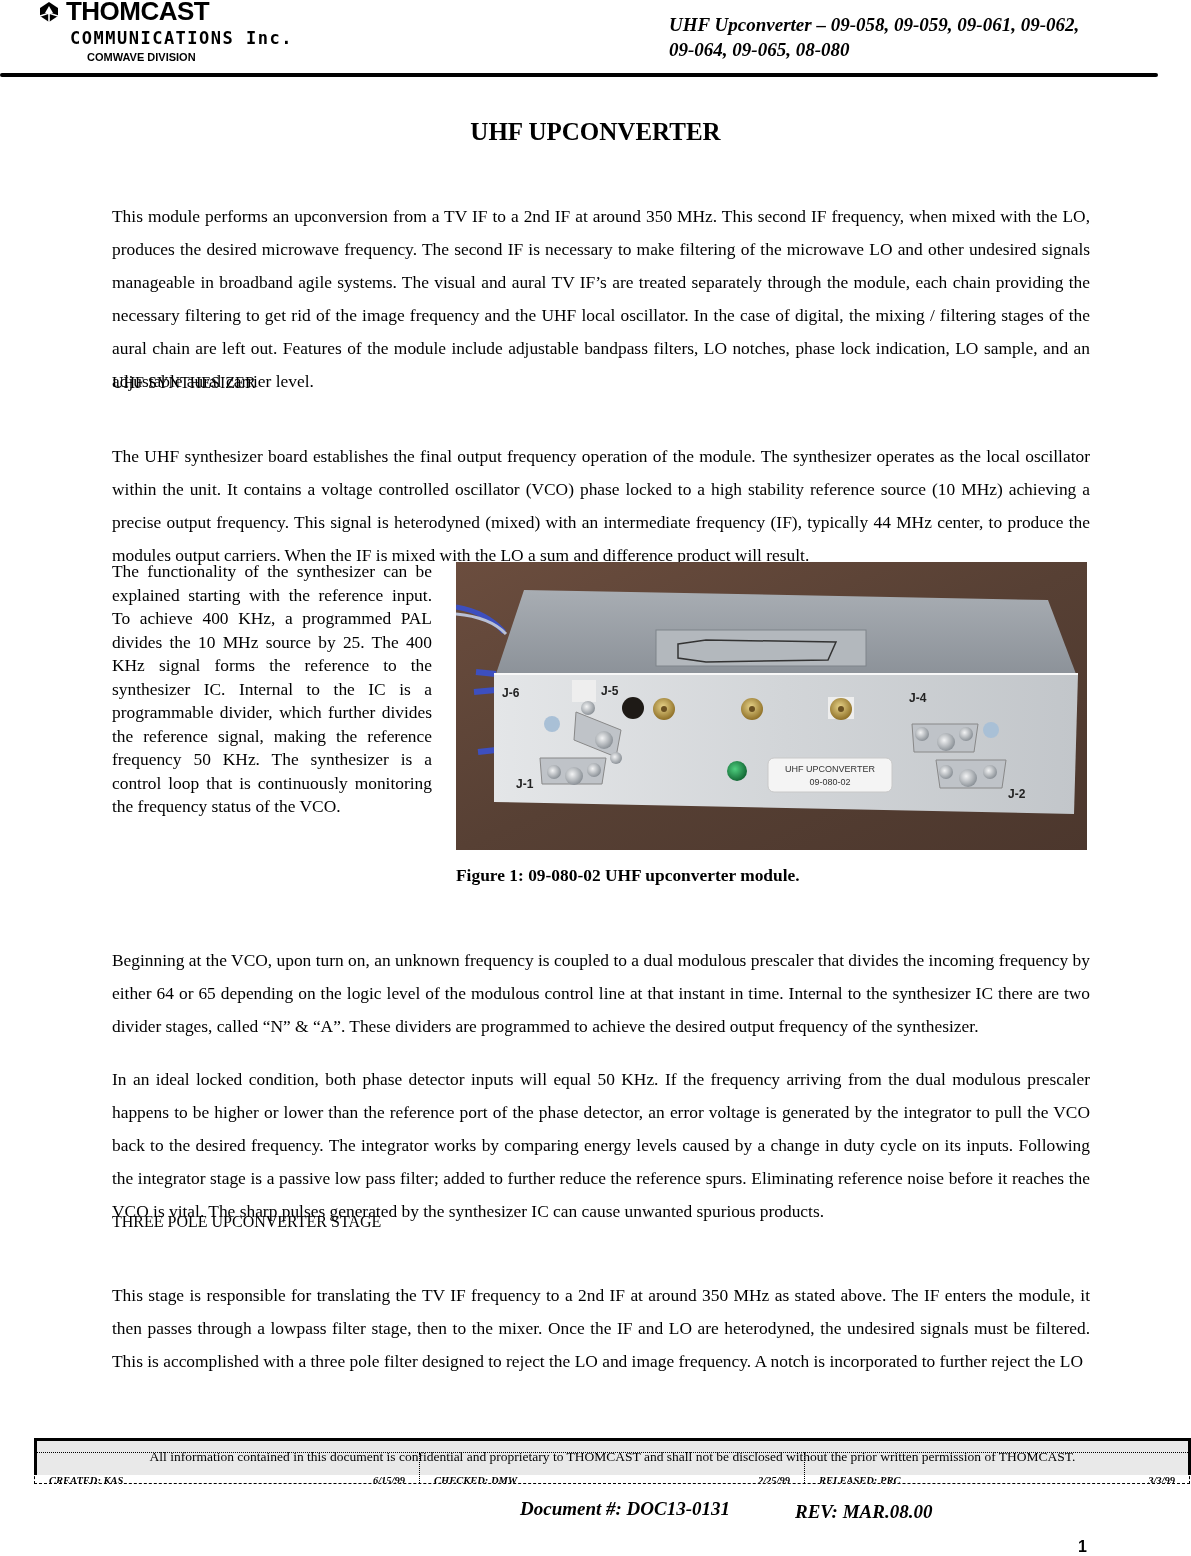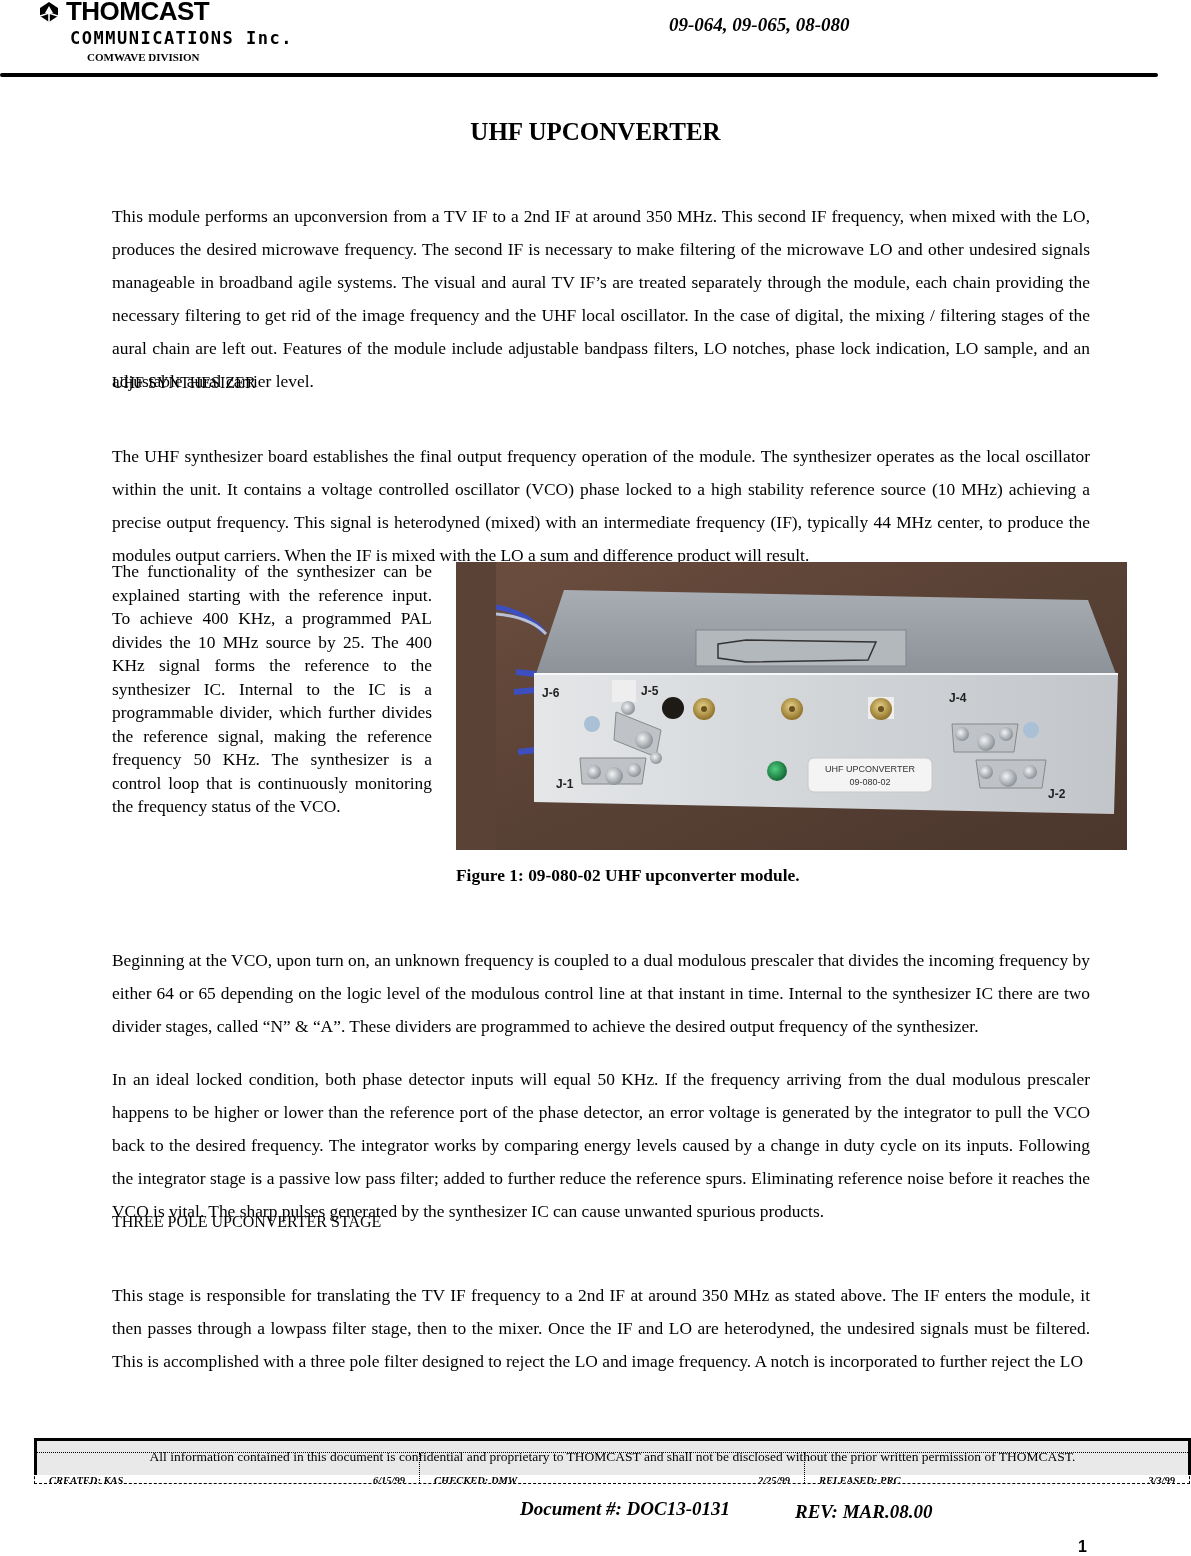--- a/index.html
+++ b/index.html
@@ -3,32 +3,32 @@
 <meta charset="utf-8">
 <style>
   html, body { margin: 0; padding: 0; background: #ffffff; }
   body { width: 1191px; height: 1556px; position: relative; overflow: hidden; color: #000; font-family: "Liberation Serif", serif; }
 
   
   .logo { position: absolute; left: 40px; top: 0; width: 320px; height: 66px; }
   .logo-mark { position: absolute; left: 0; top: 2px; width: 18px; height: 20px; }
   .logo-name { position: absolute; left: 26px; top: -3px; font-family: "Liberation Sans", sans-serif; font-weight: 900; font-size: 25px; letter-spacing: -0.5px; transform: scaleX(1.04); transform-origin: left; line-height: 28px; }
   .logo-sub { position: absolute; left: 30px; top: 28px; font-family: "DejaVu Sans Mono", monospace; font-weight: bold; font-size: 17px; letter-spacing: 1.5px; line-height: 20px; }
-  .logo-div { position: absolute; left: 47px; top: 50px; font-family: Liberation Serif, serif; font-weight: bold; font-size: 11px; line-height: 14px; }
+  .logo-div { position: absolute; left: 47px; top: 50px; font-family: Liberation Sans, sans-serif; font-weight: bold; font-size: 11px; line-height: 14px; }
   .header-title { position: absolute; left: 669px; top: 12px; width: 470px; font-style: italic; font-weight: bold; font-size: 19px; line-height: 25px; }
   .header-rule { position: absolute; left: 0; top: 73px; width: 1158px; height: 4px; background: #000; border-radius: 2px; }
 
   
   .doc-title { position: absolute; left: 0; width: 1191px; top: 116px; text-align: center; font-weight: bold; font-size: 25px; line-height: 32px; }
   .para { position: absolute; left: 112px; width: 978px; font-size: 17.4px; line-height: 33px; text-align: justify; margin-top: 22px; }
   .heading { position: absolute; left: 112px; font-size: 16px; line-height: 23.7px; }
   .side-para { position: absolute; left: 112px; top: 560px; width: 320px; font-size: 17.4px; line-height: 23.5px; text-align: justify; }
 
   
-  .figure { position: absolute; left: 456px; top: 562px; width: 631px; height: 288px; overflow: hidden; background: #5a4236; padding-left: 40px; }
+  .figure { position: absolute; left: 456px; top: 562px; width: 631px; height: 288px; overflow: hidden; background: #5a4236; }
   .figure svg { display: block; }
   .caption { position: absolute; left: 456px; width: 631px; top: 864px; text-align: left; font-weight: bold; font-size: 17.4px; line-height: 22px; }
 
   
   .confid { position: absolute; left: 34px; top: 1415px; width: 1151px; height: 34px; background: #e9e9e9; border-top: 3px solid #000; border-left: 3px solid #000; border-right: 3px solid #000; font-size: 13.5px; line-height: 32px; text-align: center; margin-top: 23px; }
   .sign-row { position: absolute; left: 34px; top: 1452px; width: 1154px; height: 30px; border: 1px dashed #000; border-top: 1px dotted #000; display: flex; }
   .sign-cell { flex: 1; font-style: italic; font-weight: bold; font-size: 10.5px; line-height: 29px; padding: 13px 14px; display: flex; justify-content: space-between; white-space: nowrap; overflow: hidden; }
   .sign-cell + .sign-cell { border-left: 1px dotted #000; }
   .sign-cell .label { flex: none; }
   .sign-cell .dots { flex: 1; overflow: hidden; font-weight: normal; letter-spacing: 0.5px; }
@@ -45,20 +45,21 @@
   <svg class="logo-mark" viewBox="0 0 18 20">
     <path d="M9 0 L18 6 L18 14 L9 20 L0 14 L0 6 Z" fill="#000"></path>
     <path d="M9 4 L13 11 L5 11 Z" fill="#fff"></path>
     <path d="M9 11 L9 20 M0 14 L9 11 L18 14" stroke="#fff" stroke-width="1.6" fill="none"></path>
   </svg>
   <div class="logo-name">THOMCAST</div>
   <div class="logo-sub">COMMUNICATIONS Inc.</div>
   <div class="logo-div">COMWAVE DIVISION</div>
 </div>
 <div class="header-title">
+  <div>UHF Upconverter – 09-058, 09-059, 09-061, 09-062,</div>
   <div>09-064, 09-065, 08-080</div>
 </div>
 <div class="header-rule"></div>
 
 <div class="doc-title">UHF UPCONVERTER</div>
 <div class="para" style="top:178px;">This module performs an upconversion from a TV IF to a 2nd IF at around 350 MHz. This second IF frequency, when mixed with the LO, produces the desired microwave frequency.  The second IF is necessary to make filtering of the microwave LO and other undesired signals manageable in broadband agile systems.  The visual and aural TV IF’s are treated separately through the module, each chain providing the necessary filtering to get rid of the image frequency and the UHF local oscillator.  In the case of digital, the mixing / filtering stages of the aural chain are left out.  Features of the module include adjustable bandpass filters, LO notches, phase lock indication, LO sample, and an adjustable aural carrier level.</div>
 
 <div class="heading" style="top:371px;">UHF SYNTHESIZER</div>
 <div class="para" style="top:418px;">The UHF synthesizer board establishes the final output frequency operation of the module.  The synthesizer operates as the local oscillator within the unit.  It contains a voltage controlled oscillator (VCO) phase locked to a high stability reference source (10 MHz) achieving a precise output frequency.  This signal is heterodyned (mixed) with an intermediate frequency (IF), typically 44 MHz center, to produce the modules output carriers.  When the IF is mixed with the LO a sum and difference product will result.</div>
 <div class="side-para">The functionality of the synthesizer can be explained starting with the reference input.  To achieve 400 KHz, a programmed PAL divides the 10 MHz source by 25.  The 400 KHz signal forms the reference to the synthesizer IC.  Internal to the IC is a programmable divider, which further divides the reference signal, making the reference frequency 50 KHz.  The synthesizer is a control loop that is continuously monitoring the frequency status of the VCO.</div>

